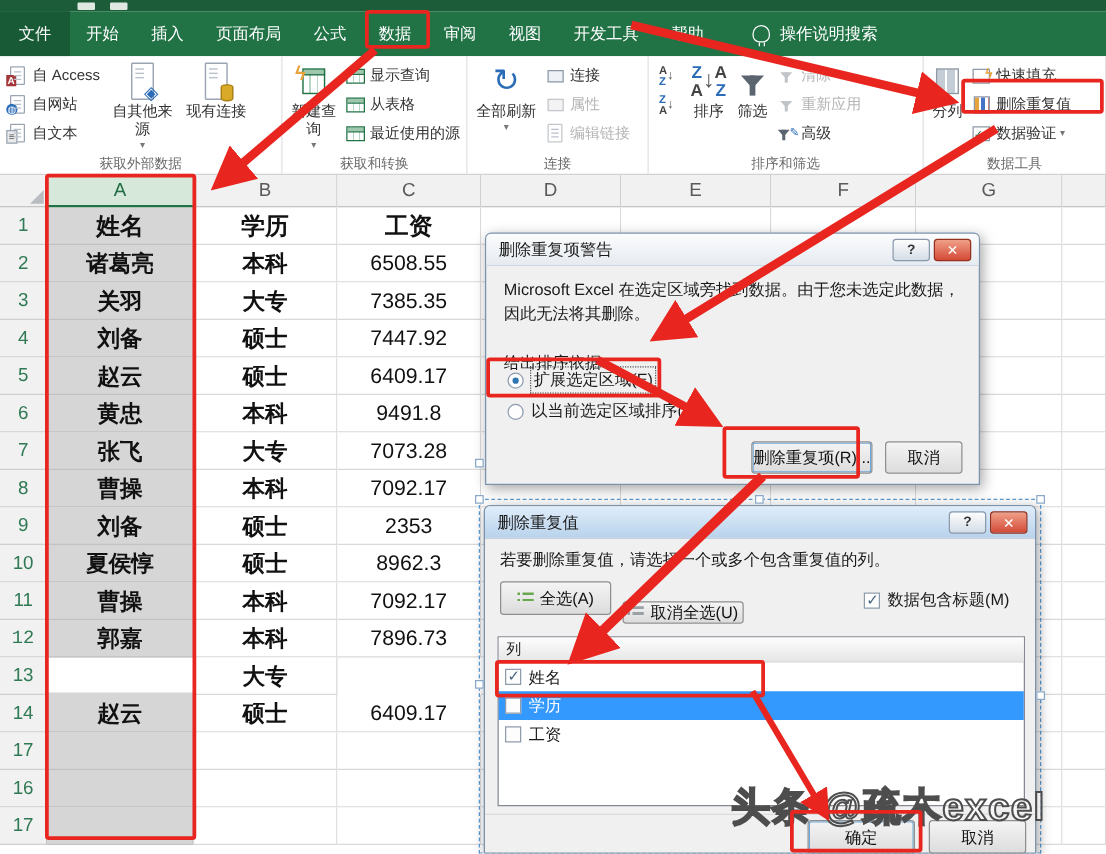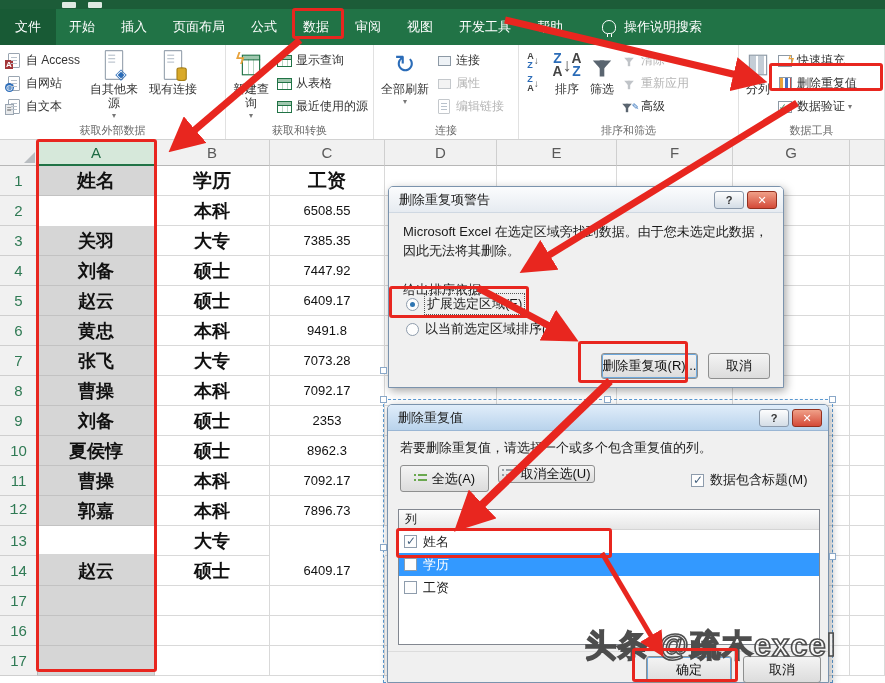--- a/index.html
+++ b/index.html
@@ -62,21 +62,21 @@
   .grid { position:absolute; left:0; top:140px; width:885px; height:543px; z-index:1; background:#fff; }
   .cell { position:absolute; border-right:1px solid #d9d9d9; border-bottom:1px solid #d9d9d9; display:flex; align-items:center; justify-content:center; overflow:hidden; }
   .colhead { background:#f1f1f1; color:#5a5a5a; font-size:15px; border-right:1px solid #cfcfcf; border-bottom:1px solid #b7b7b7; }
   .colhead.sel { background:#d6e8da; color:#1d6a43; border-bottom:2px solid #217346; }
   .rowhead { background:#f1f1f1; color:#2f7a54; font-size:15px; border-right:1px solid #b7b7b7; border-bottom:1px solid #cfcfcf; }
   .corner { background:#f1f1f1; border-right:1px solid #b7b7b7; border-bottom:1px solid #b7b7b7; }
   .corner::after { content:""; position:absolute; right:2px; bottom:2px; border-left:11px solid transparent; border-bottom:11px solid #b9bdc1; }
   .dcell { font-size:18px; color:#111; background:#fff; }
   .dcell.bold { font-weight:bold; }
   .dcell.selcol { background:#d6d6d6; border-right-color:#c2c2c2; border-bottom-color:#c2c2c2; }
-  .num { font-size:13px; font-weight:normal; }
+  .num { font-size:17px; font-weight:normal; }
   .hdr1 { font-weight:bold; font-size:19px; }
 
   
   .sheetbar { position:absolute; left:0; top:668px; width:390px; height:15px; background:#e9e9e9; border-top:1px solid #9f9f9f; z-index:2; }
   .sheettab { position:absolute; left:95px; top:1px; width:72px; height:14px; background:#fff; border-left:1px solid #9f9f9f; border-right:1px solid #9f9f9f; color:#1d6a43; font-weight:bold; font-size:10px; display:flex; align-items:center; justify-content:center; }
   .newsheet { position:absolute; left:198px; top:2px; width:11px; height:11px; border:1px solid #8a8a8a; border-radius:50%; color:#666; font-size:9px; line-height:9px; text-align:center; }
 
   
   .dlg { position:absolute; background:#f0f0f0; border:1px solid #7b93ad; border-radius:5px 5px 0 0; box-shadow:2px 3px 10px rgba(0,0,0,.35); }
   .dlg-title { height:26px; display:flex; align-items:center; padding:0 10px; font-size:13px; color:#1a1a1a; border-radius:4px 4px 0 0; }
@@ -361,20 +361,21 @@
       <div class="cell rowhead" style="left: 0px; top: 26px; width: 38px; height: 30px;">1</div>
       <div class="cell dcell selcol hdr1" style="left: 38px; top: 26px; width: 117px; height: 30px;">姓名</div>
       <div class="cell dcell hdr1" style="left: 155px; top: 26px; width: 115px; height: 30px;">学历</div>
       <div class="cell dcell hdr1" style="left: 270px; top: 26px; width: 115px; height: 30px;">工资</div>
       <div class="cell dcell" style="left: 385px; top: 26px; width: 112px; height: 30px;"></div>
       <div class="cell dcell" style="left: 497px; top: 26px; width: 120px; height: 30px;"></div>
       <div class="cell dcell" style="left: 617px; top: 26px; width: 116px; height: 30px;"></div>
       <div class="cell dcell" style="left: 733px; top: 26px; width: 117px; height: 30px;"></div>
       <div class="cell dcell" style="left: 850px; top: 26px; width: 35px; height: 30px;"></div>
       <div class="cell rowhead" style="left: 0px; top: 56px; width: 38px; height: 30px;">2</div>
+      <div class="cell dcell selcol bold" style="left: 38px; top: 56px; width: 117px; height: 30px;">诸葛亮</div>
       <div class="cell dcell bold" style="left: 155px; top: 56px; width: 115px; height: 30px;">本科</div>
       <div class="cell dcell num" style="left: 270px; top: 56px; width: 115px; height: 30px;">6508.55</div>
       <div class="cell dcell" style="left: 385px; top: 56px; width: 112px; height: 30px;"></div>
       <div class="cell dcell" style="left: 497px; top: 56px; width: 120px; height: 30px;"></div>
       <div class="cell dcell" style="left: 617px; top: 56px; width: 116px; height: 30px;"></div>
       <div class="cell dcell" style="left: 733px; top: 56px; width: 117px; height: 30px;"></div>
       <div class="cell dcell" style="left: 850px; top: 56px; width: 35px; height: 30px;"></div>
       <div class="cell rowhead" style="left: 0px; top: 86px; width: 38px; height: 30px;">3</div>
       <div class="cell dcell selcol bold" style="left: 38px; top: 86px; width: 117px; height: 30px;">关羽</div>
       <div class="cell dcell bold" style="left: 155px; top: 86px; width: 115px; height: 30px;">大专</div>
@@ -544,21 +545,21 @@
     <div class="dlg-title">删除重复值</div>
     <div class="dlg-btns">
       <div class="tbtn help">?</div>
       <div class="tbtn close">✕</div>
     </div>
     <div class="dlg-msg" style="position:absolute;left:12px;top:34px;width:420px">若要删除重复值，请选择一个或多个包含重复值的列。</div>
     <div class="wbtn" style="left:12px;top:60px;width:89px;height:27px">
       <span class="mini-list-ic"></span>
       <span>全选(A)</span>
     </div>
-    <div class="wbtn" style="left:110px;top:60px;width:97px;height:18px">
+    <div class="wbtn" style="left:110px;top:76px;width:97px;height:18px">
       <span class="mini-list-ic gray"></span>
       <span>取消全选(U)</span>
     </div>
     <div class="radio-row" style="left:303px;top:66px">
       <span class="cbox on"></span>
       <span>数据包含标题(M)</span>
     </div>
     <div class="listbox" style="left:10px;top:104px;width:422px;height:136px">
       <div class="listhead">列</div>
       <div id="collist">

